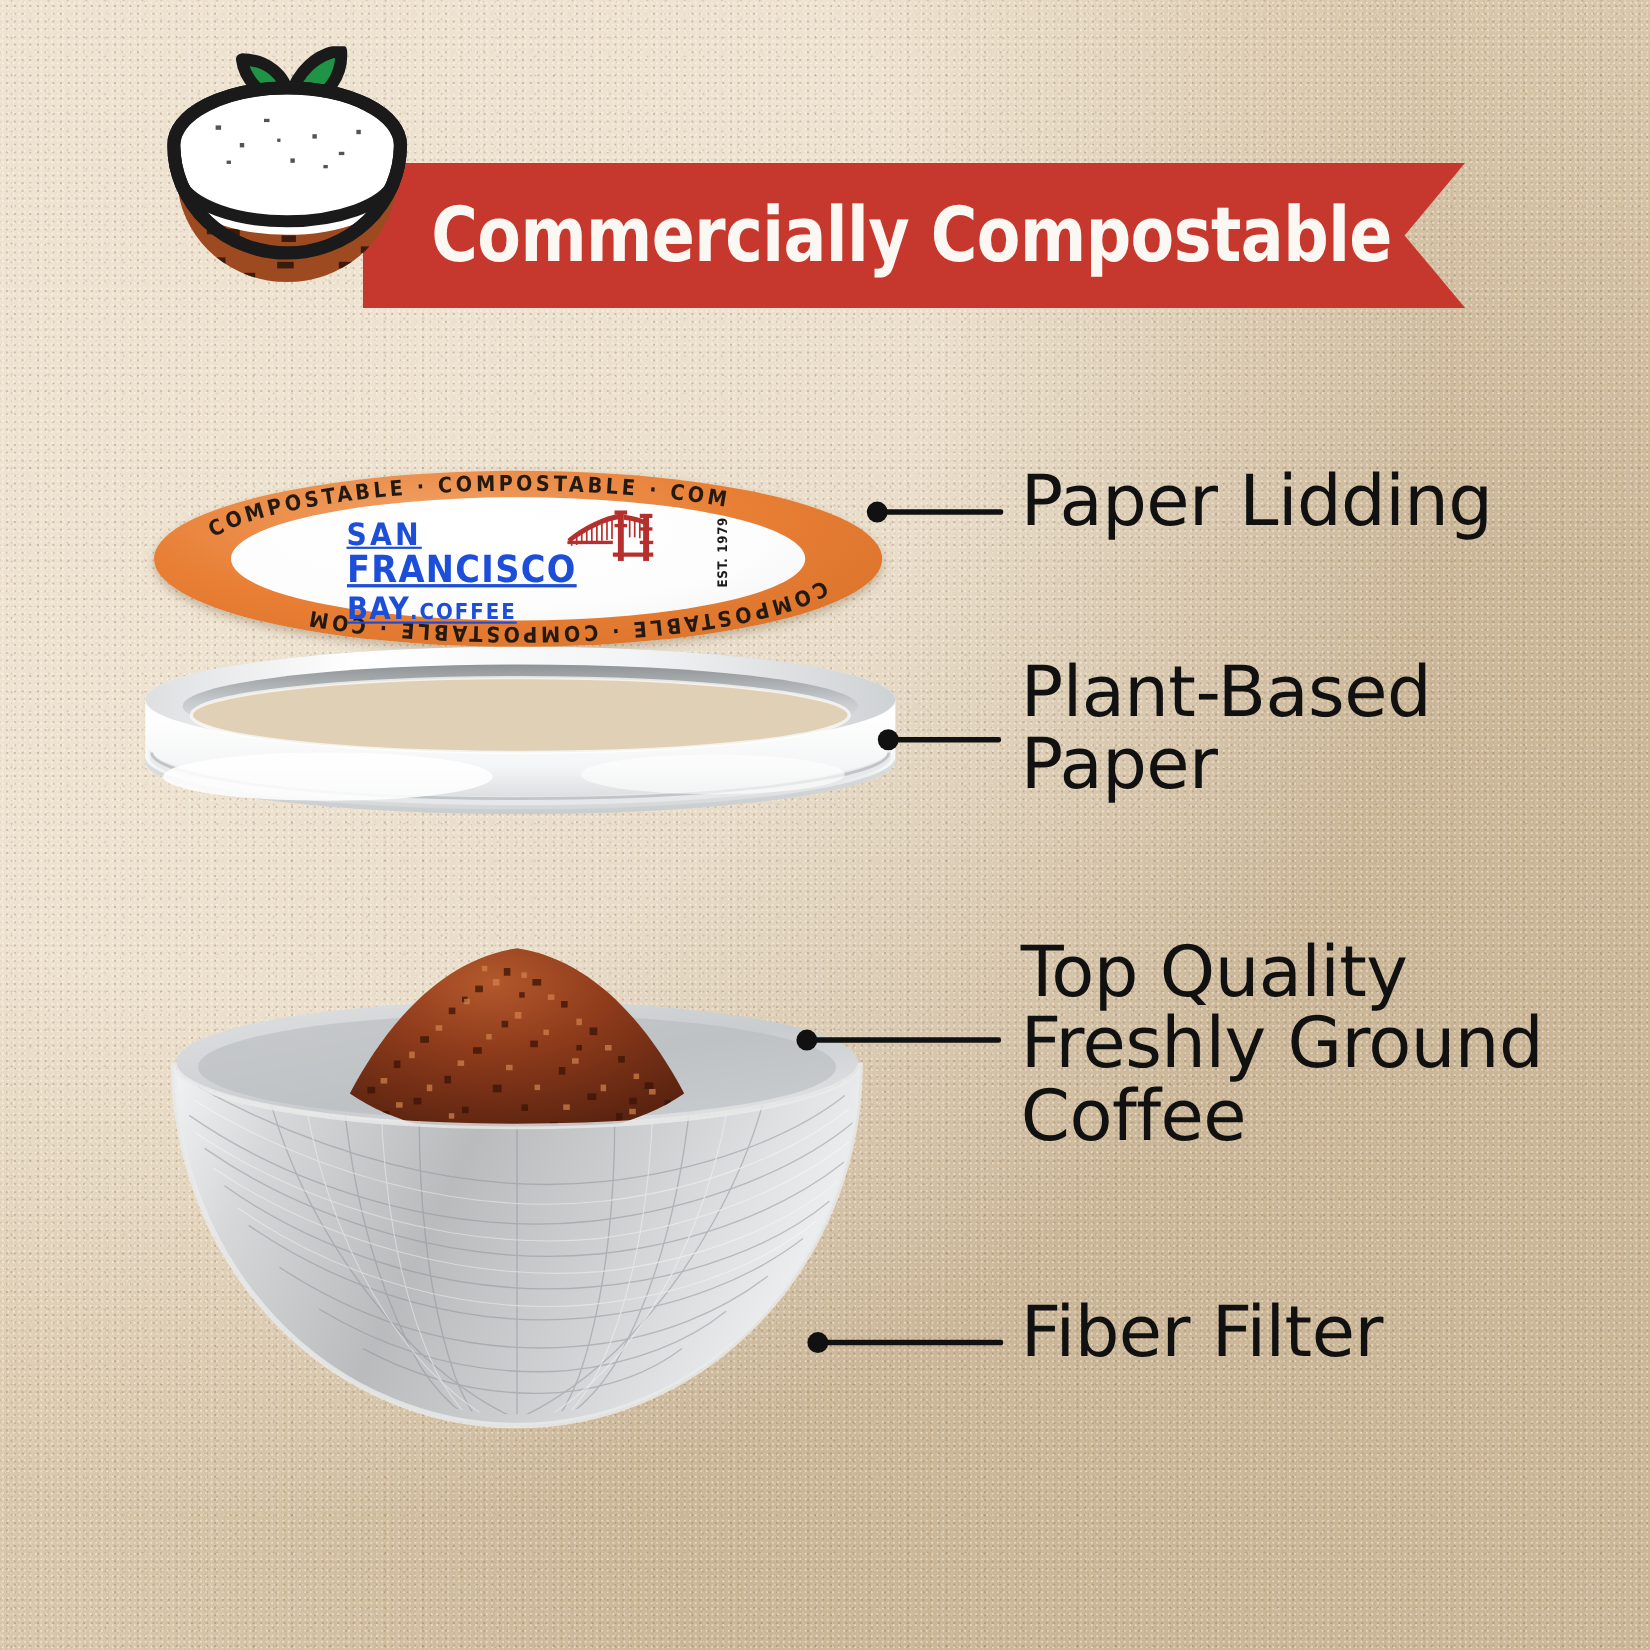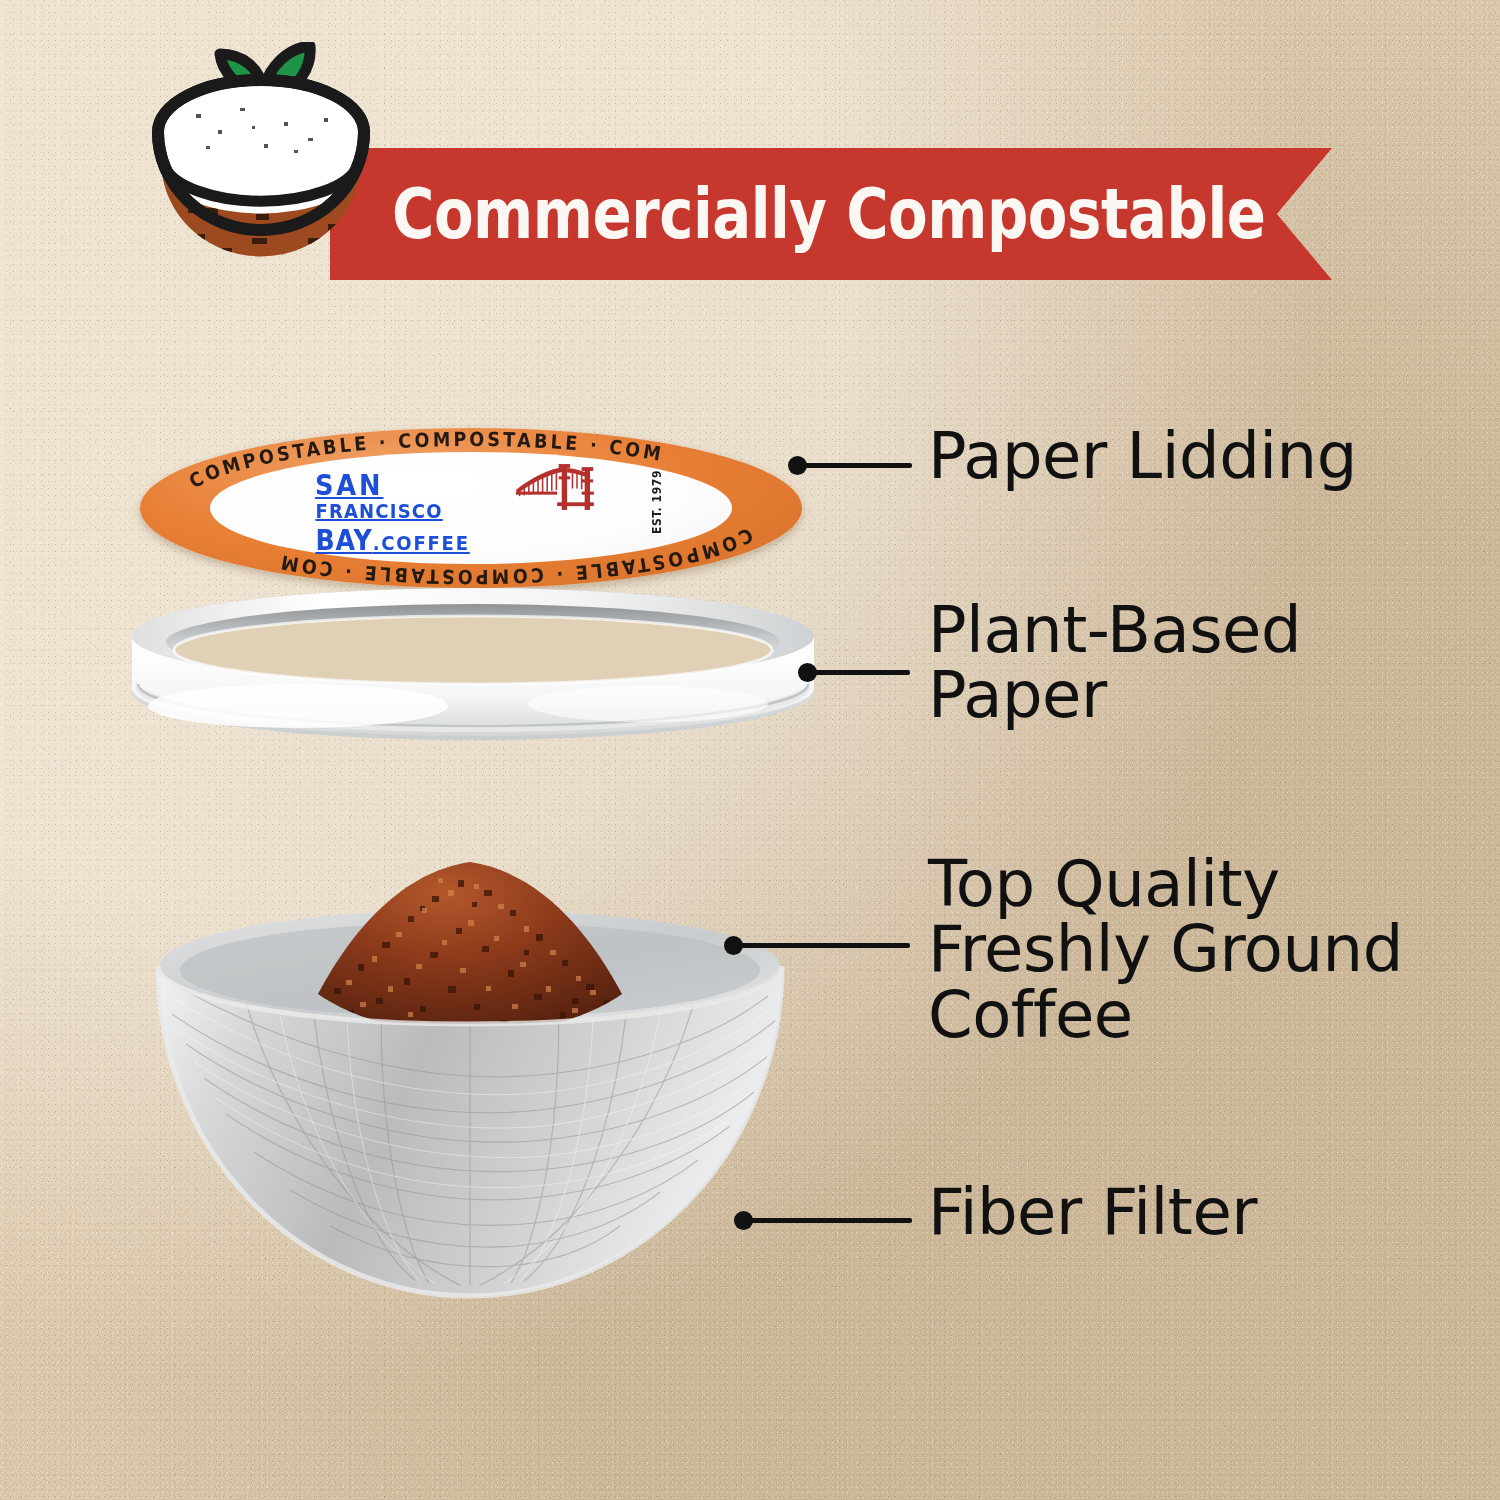--- a/index.html
+++ b/index.html
@@ -82,21 +82,21 @@
   }
   .brand{
     position:absolute;left:26.5%;top:24%;width:50%;height:54%;
   }
   .brand-lines{
     position:absolute;left:0;top:6%;width:74%;
     font-family:"DejaVu Sans Condensed","Liberation Sans", sans-serif;
     font-weight:700;color:#1d4ed8;line-height:0.98;text-decoration:underline;
   }
   .brand-l1{font-size:28px;letter-spacing:2.8px;transform:scaleX(1.02);transform-origin:left;}
-  .brand-l2{font-size:20px;letter-spacing:1.2px;margin-top:3px;}
+  .brand-l2{font-size:34px;letter-spacing:1.2px;margin-top:3px;}
   .brand-l3{font-size:28px;letter-spacing:1.0px;margin-top:5px;white-space:nowrap;}
   .brand-l3 .coffee{font-size:20px;font-weight:600;letter-spacing:1.8px;}
   .bridge{position:absolute;right:6%;top:-6%;width:40%;height:62%;}
   .est{
     position:absolute;right:-1%;top:4%;
     font-family:"DejaVu Sans Condensed","Liberation Sans", sans-serif;
     font-weight:700;font-size:12px;letter-spacing:.6px;color:#1c1c1c;
     transform:rotate(-90deg);transform-origin:right top;white-space:nowrap;
   }
 

